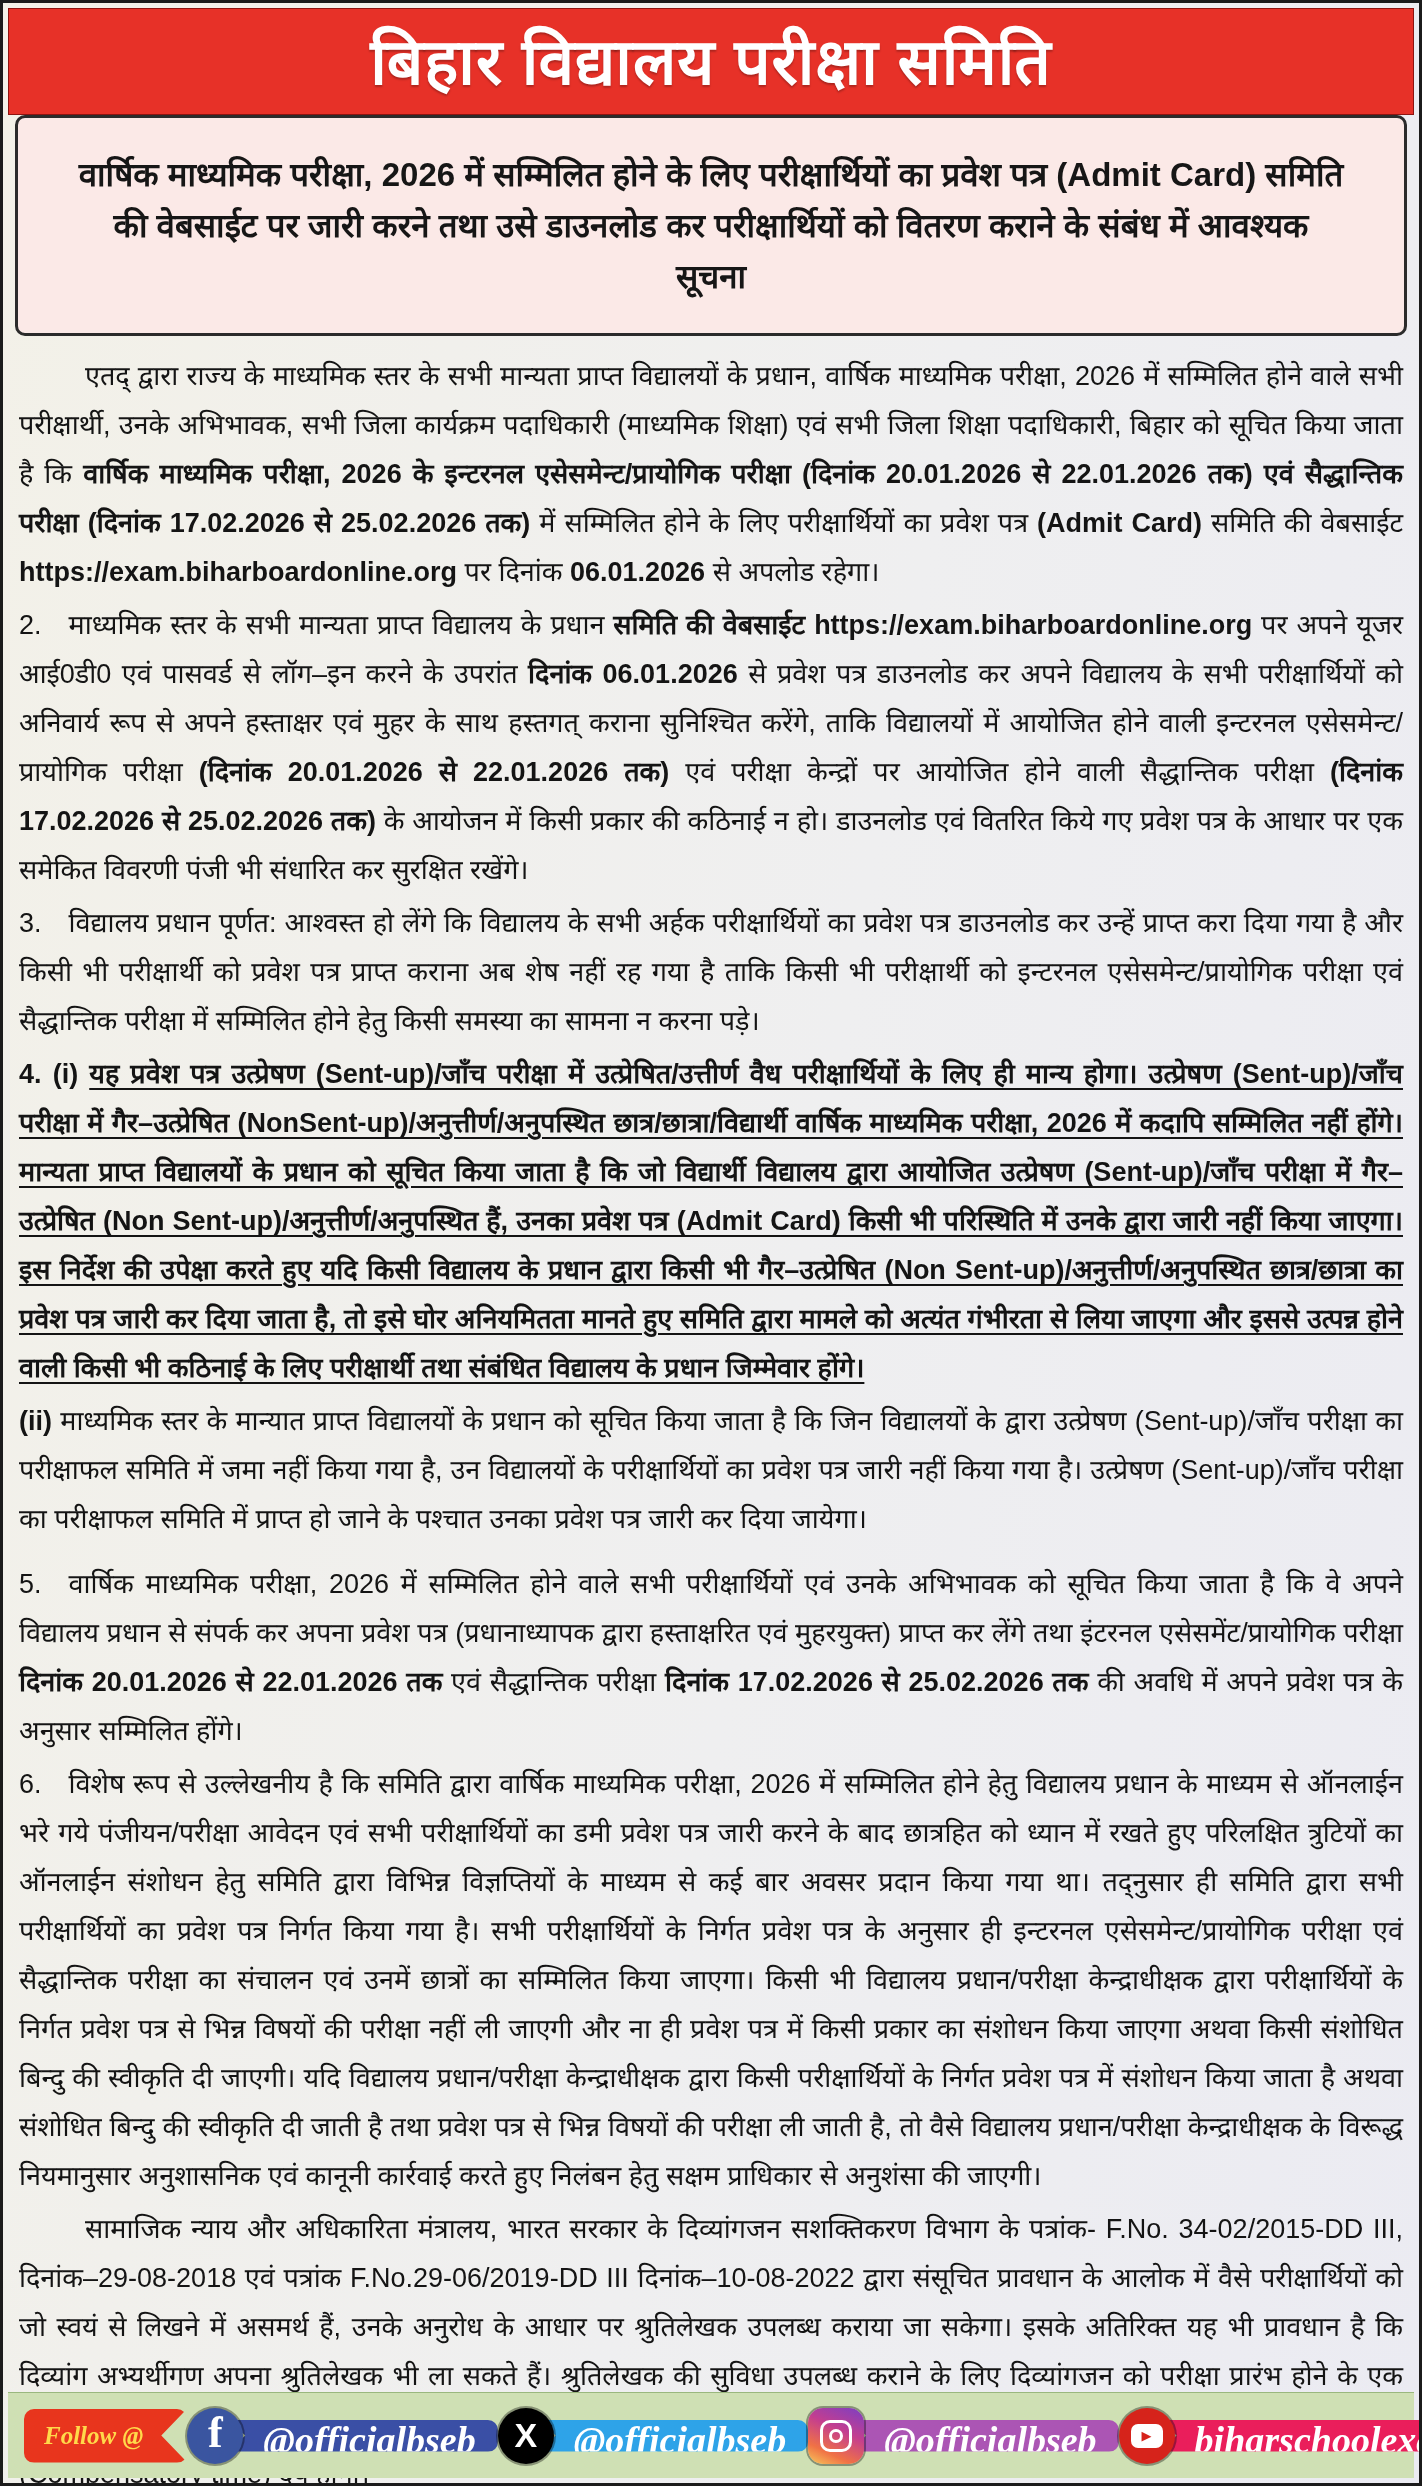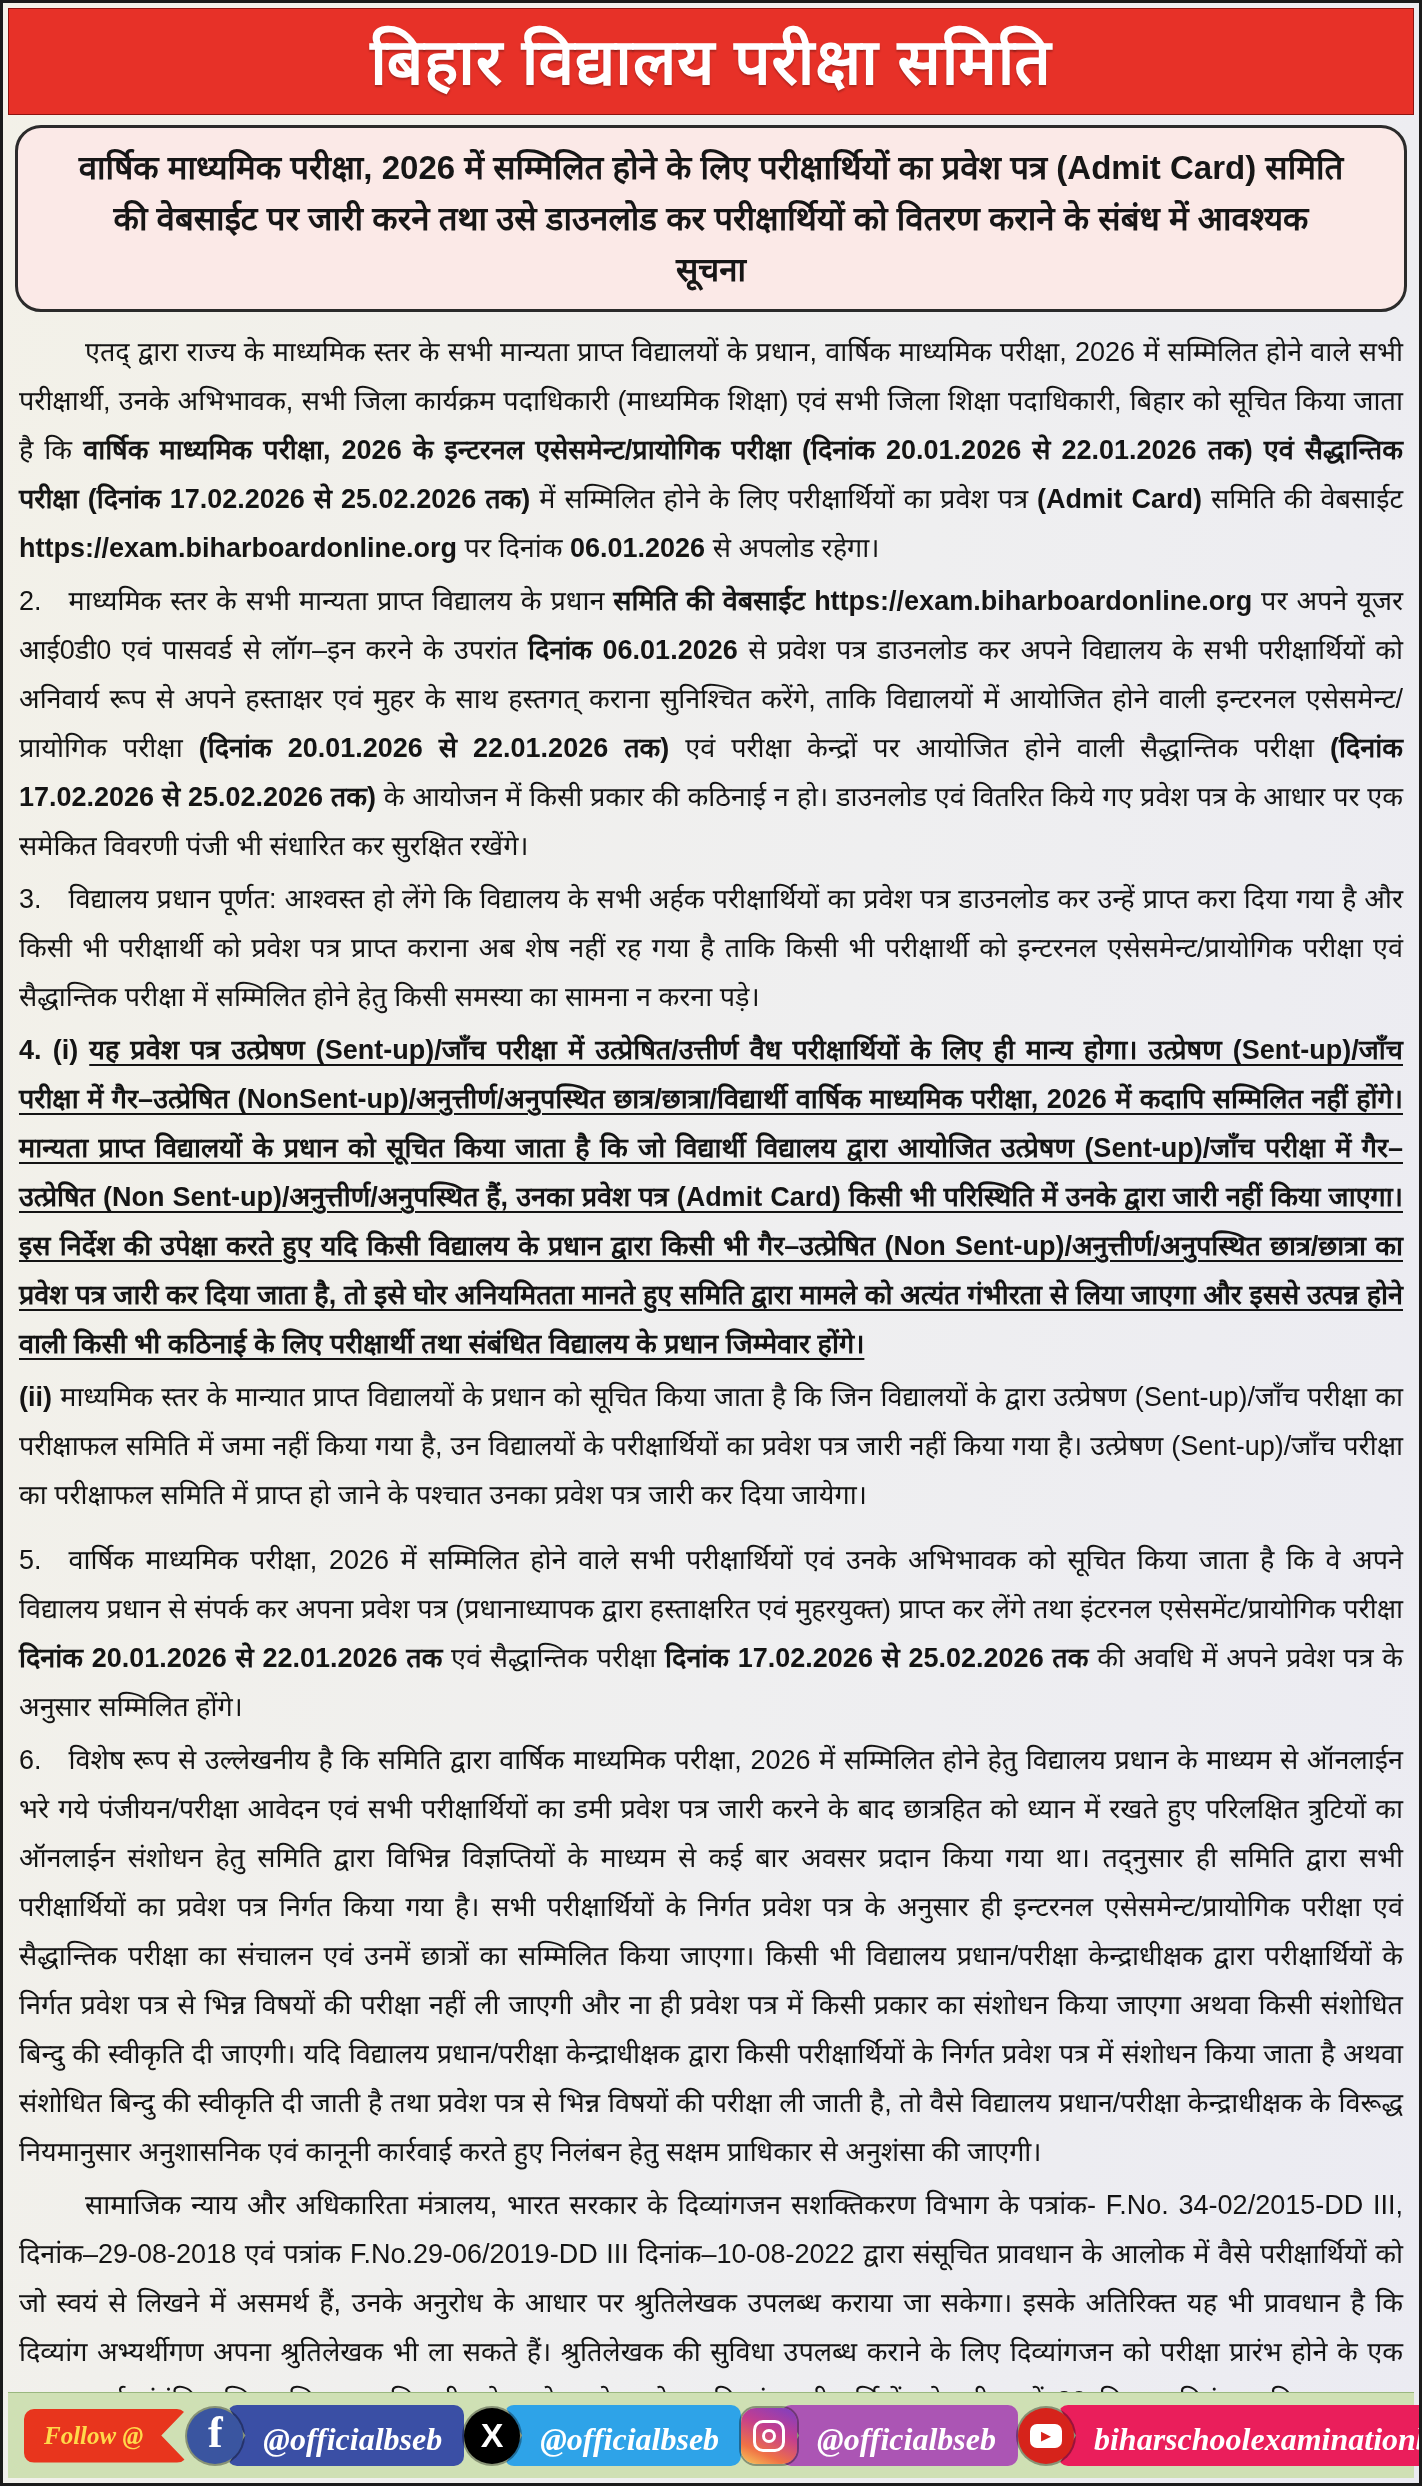--- a/index.html
+++ b/index.html
@@ -28,25 +28,25 @@
     text-shadow:0 2px 2px rgba(0,0,0,.25);
     white-space:nowrap;
   }
   .notice-number {
     text-align:center;
     font-size:30px; font-weight:700;
     padding:9px 0 6px 0;
     color:#111;
   }
   .subject-box {
-    margin:10px 12px 10px 12px;
+    margin:0 12px 10px 12px;
     border:3px solid #2b2b2b;
-    border-radius:26px;
+    border-radius:10px;
     background:#fbe9e7;
-    padding:14px 56px;
+    padding:31px 56px;
     text-align:center;
     font-size:33px; font-weight:700;
     line-height:1.55;
     color:#161616;
   }
   .body-text {
     padding:2px 16px 0 16px;
     font-size:27px;
     line-height:49px;
     text-align:justify;
@@ -103,27 +103,27 @@
     background:linear-gradient(205deg,#7b3fc4 0%,#c43e8f 40%,#f07245 75%,#f7c95c 100%);
   }
   .ig-lens { width:32px; height:32px; border:3px solid #fff; border-radius:10px;
     display:flex; align-items:center; justify-content:center; }
   .ig-lens-inner { width:14px; height:14px; border:3px solid #fff; border-radius:50%; }
   .sicon.yt { background:#d6231b; }
   .yt-box { width:32px; height:24px; background:#fff; border-radius:7px;
     display:flex; align-items:center; justify-content:center;
     color:#d6231b; font-size:13px; line-height:1; }
   .ribbon {
-    height:61px;
+    height:32px;
     display:flex; align-items:center;
     margin-left:-16px;
     padding:8px 22px 0 36px;
     color:#fff;
     font-family:"Liberation Serif","DejaVu Serif",serif;
-    font-style:italic; font-weight:700; font-size:32px;
+    font-style:italic; font-weight:700; font-size:38px;
     border-radius:10px;
     clip-path:polygon(0 0,100% 0,100% 100%,0 100%,18px 50%);
     white-space:nowrap;
   }
 </style>
 </head>
 <body>
 
 <div class="page">
 

